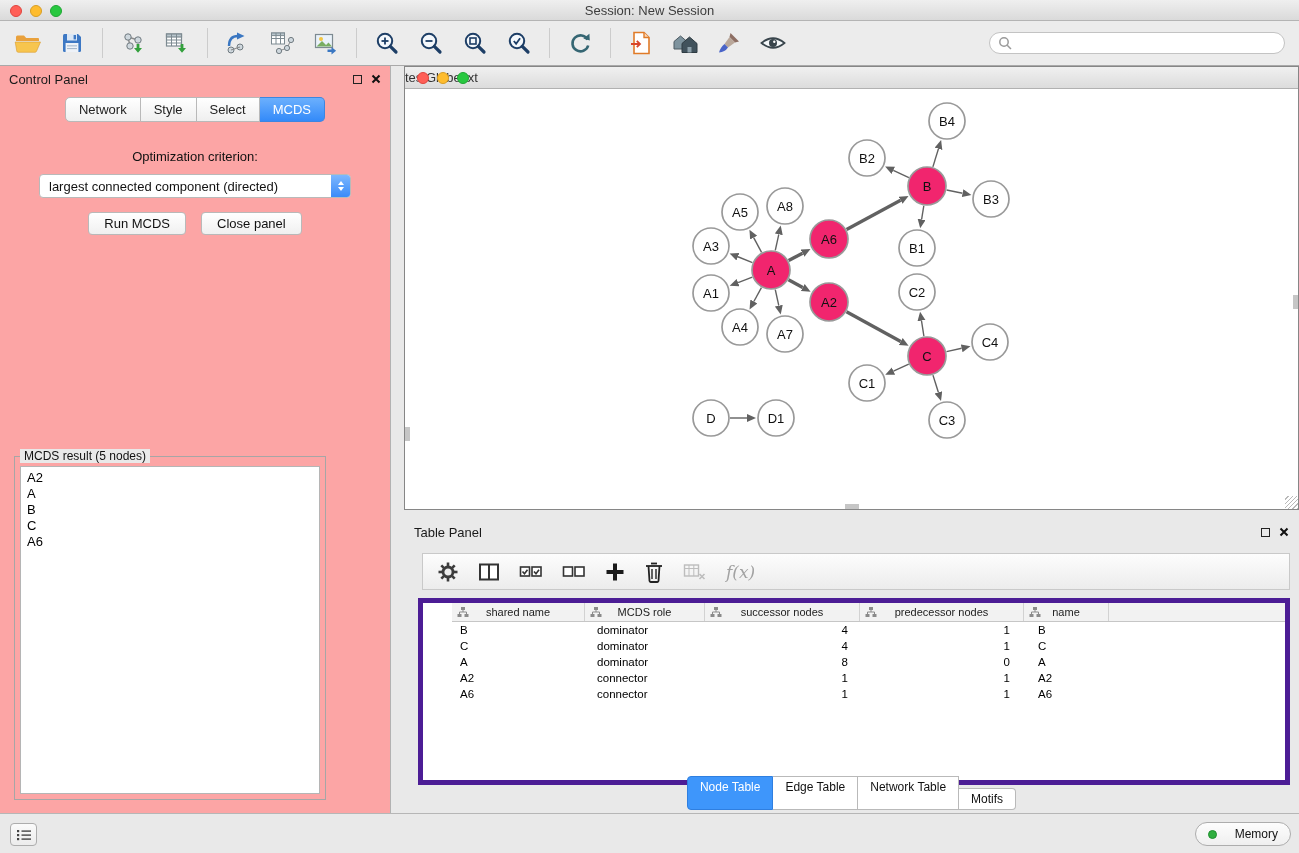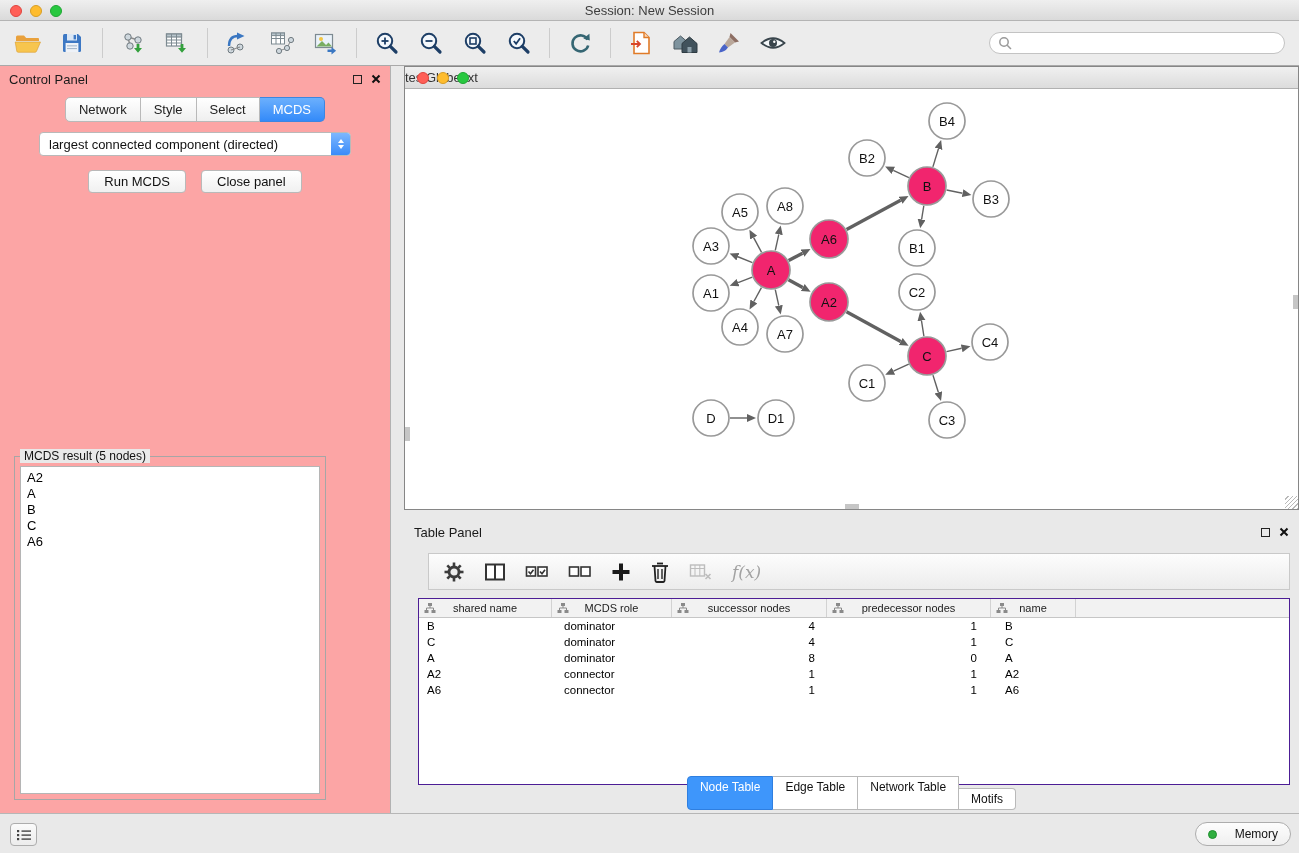--- a/index.html
+++ b/index.html
@@ -76,27 +76,27 @@
   #network-svg { position:absolute; left:0; top:0; }
   .node-label { font-size:13px; fill:#111; text-anchor:middle;
                 font-family:"Liberation Sans", sans-serif; }
   .scroll-thumb { position:absolute; background:#c6c6c6; }
   .resize-corner { position:absolute; right:0; bottom:0; width:13px; height:13px;
                    background:repeating-linear-gradient(135deg, transparent 0 2px, #b9b9b9 2px 3px); }
 
   
   .table-panel { position:absolute; left:404px; top:519px; width:895px; height:294px; }
   .tp-header { height:26px; display:flex; align-items:center; padding:0 10px; }
-  .tp-toolbar { position:absolute; left:24px; right:9px; top:34px; height:37px;
+  .tp-toolbar { position:absolute; left:18px; right:9px; top:34px; height:37px;
                 border:1px solid #c9c9c9; background:linear-gradient(#fdfdfd,#ececec);
                 display:flex; align-items:center; gap:19px; padding:0 14px; }
   .tp-btn { display:flex; align-items:center; justify-content:center; }
   .fx { font-family:"DejaVu Serif", serif; font-style:italic; color:#a2a2a2; font-size:17px; }
   .tp-table { position:absolute; left:14px; right:9px; top:79px; bottom:28px; background:#fff;
-              border:1px solid #4c1d95; overflow:hidden; }
+              border:5px solid #4c1d95; overflow:hidden;padding-left:29px; }
   .thead { display:flex; height:19px; background:#f2f2f2; border-bottom:1px solid #c6c6c6; }
   .th { position:relative; flex:none; display:flex; align-items:center; justify-content:center;
         font-size:11px; color:#222; border-right:1px solid #d2d2d2; }
   .th .th-icon { position:absolute; left:5px; top:3px; }
   .tr { display:flex; height:16px; align-items:center; }
   .td { flex:none; font-size:11.5px; color:#000; overflow:hidden; white-space:nowrap; }
   .tp-tabs { position:absolute; bottom:3px; left:0; width:100%; display:flex; justify-content:center; }
   .tp-tab { font-size:12px; padding:3px 12px; background:#fff; border:1px solid #b9b9b9;
             border-left:none; color:#111; }
   .tp-tab:first-child { border-left:1px solid #b9b9b9; border-radius:4px 0 0 4px; }
@@ -295,20 +295,21 @@
         <path d="M1.5 1.5 L8.5 8.5 M8.5 1.5 L1.5 8.5" stroke="#111" stroke-width="2"></path>
       </svg>
     </span>
   </div>
   <div class="cp-tabs" id="cp-tabs">
       <div class="cp-tab">Network</div>
       <div class="cp-tab">Style</div>
       <div class="cp-tab">Select</div>
       <div class="cp-tab active">MCDS</div>
     </div>
+  <div class="opt-label">Optimization criterion:</div>
   <div class="dropdown">
     <span class="value">largest connected component (directed)</span>
     <span class="stepper">
       <span class="arr-up"></span>
       <span class="arr-down"></span>
     </span>
   </div>
   <div class="btn-row">
     <button class="btn">Run MCDS</button>
     <button class="btn">Close panel</button>

